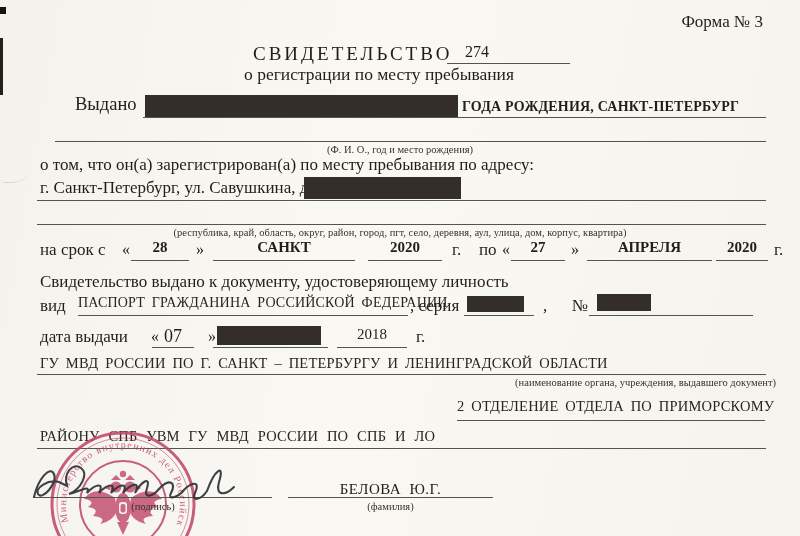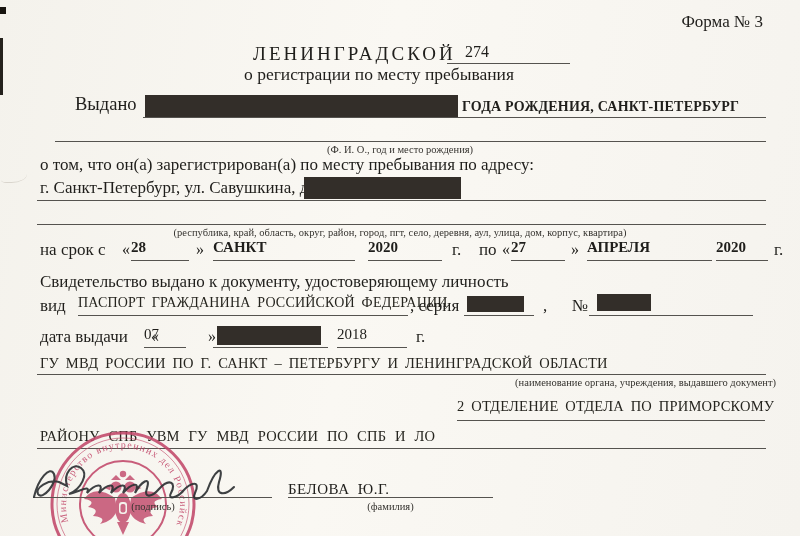--- a/index.html
+++ b/index.html
@@ -4,21 +4,21 @@
 <style>
   html,body{margin:0;padding:0;}
   body{width:800px;height:536px;overflow:hidden;background:#f7f5f0;
        font-family:"Liberation Serif","DejaVu Serif",serif;color:#1f1e1b;}
   #doc{position:relative;width:800px;height:536px;
        background:linear-gradient(100deg,#f4f2ec 0%,#faf8f3 45%,#f5f3ee 100%);}
   .abs{position:absolute;white-space:nowrap;}
   .t{font-size:17px;color:#1f1e1b;}
   .big{font-size:18.5px;}
   .cap{font-size:10.5px;color:#35332f;}
-  .center{font-family:Liberation Serif, serif;}
+  .center{text-align:center;font-family:Liberation Serif, serif;}
   .ul{border-bottom:1.5px solid #55534f;}
   .hline{position:absolute;height:0;border-bottom:1.5px solid #55534f;}
   .redact{position:absolute;background:#332e29;z-index:3;}
   .caps{font-size:14px;letter-spacing:0.2px;word-spacing:3px;color:#26251f;}
   .bold{font-weight:bold;}
   .title{font-size:19px;letter-spacing:3px;}
   .qt{font-size:16px;}
   svg{display:block;}
   .artifact{position:absolute;z-index:5;}
 </style>
@@ -26,21 +26,21 @@
 <body>
 
 <div id="doc">
 
   <div class="artifact" style="left:0;top:7;width:6px;height:7px;background:#17140f;top:7px;"></div>
   <div class="artifact" style="left:0;top:38px;width:3px;height:57px;background:#24211c;"></div>
   <div class="artifact" style="left:1px;top:168px;width:26px;height:14px;border-bottom:1px solid #d9d5cd;border-radius:0 0 60% 20%;"></div>
 
   <div class="abs t" style="left:600px;top:12px;width:163px;text-align:right;">Форма № 3</div>
 
-  <div class="abs title" style="left:253px;top:43px;">ЛЕНИНГРАДСКОЙ</div>
+  <div class="abs title" style="left:253px;top:43px;">СВИДЕТЕЛЬСТВО</div>
   <div class="abs ul" style="left:447px;top:43px;width:123px;height:20px;">
     <span style="font-size:16px;padding-left:18px;">274</span>
   </div>
   <div class="abs t" style="left:244px;top:64px;font-size:17.5px;">о регистрации по месту пребывания</div>
 
   <div class="abs big" style="left:75px;top:94px;">Выдано</div>
   <div class="redact" style="left:145px;top:95px;width:313px;height:22px;"></div>
   <div class="abs bold" style="left:462px;top:99px;font-size:14px;letter-spacing:0.2px;">ГОДА РОЖДЕНИЯ, САНКТ-ПЕТЕРБУРГ</div>
   <div class="hline" style="left:143px;top:117px;width:623px;"></div>
 
@@ -76,21 +76,21 @@
   <span class="abs t" style="left:410px;top:296px;">, серия</span>
   <span class="abs ul" style="left:464px;top:295px;width:70px;height:20px;"></span>
   <div class="redact" style="left:467px;top:296px;width:57px;height:16px;"></div>
   <span class="abs t" style="left:543px;top:296px;">,</span>
   <span class="abs t" style="left:572px;top:296px;">№</span>
   <span class="abs ul" style="left:589px;top:295px;width:164px;height:20px;"></span>
   <div class="redact" style="left:597px;top:294px;width:54px;height:17px;"></div>
 
   <div class="abs t" style="left:40px;top:327px;">дата выдачи</div>
   <span class="abs qt" style="left:151px;top:328px;">«</span>
-  <span class="abs ul center" style="left:144px;top:326px;width:42px;height:21px;font-size:15px;">07</span>
+  <span class="abs ul center" style="left:152px;top:326px;width:42px;height:21px;font-size:18px;">07</span>
   <span class="abs qt" style="left:208px;top:328px;">»</span>
   <span class="abs ul" style="left:213px;top:326px;width:115px;height:21px;"></span>
   <div class="redact" style="left:217px;top:326px;width:104px;height:19px;"></div>
   <span class="abs ul center" style="left:337px;top:326px;width:70px;height:21px;font-size:15px;">2018</span>
   <span class="abs t" style="left:416px;top:327px;">г.</span>
 
   <div class="abs caps" style="left:40px;top:355px;font-size:14.5px;">ГУ МВД РОССИИ ПО Г. САНКТ – ПЕТЕРБУРГУ И ЛЕНИНГРАДСКОЙ ОБЛАСТИ</div>
   <div class="hline" style="left:37px;top:374px;width:729px;"></div>
   <div class="abs cap" style="left:0;top:377px;width:776px;text-align:right;">(наименование органа, учреждения, выдавшего документ)</div>
 

